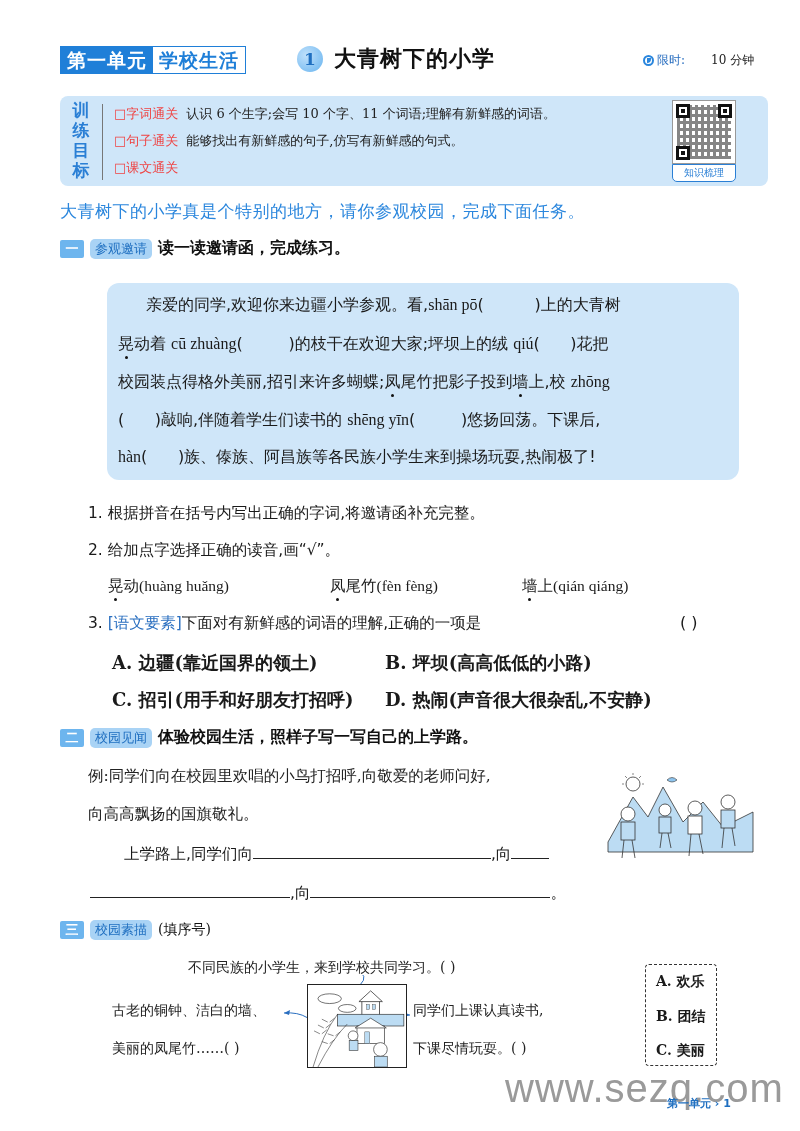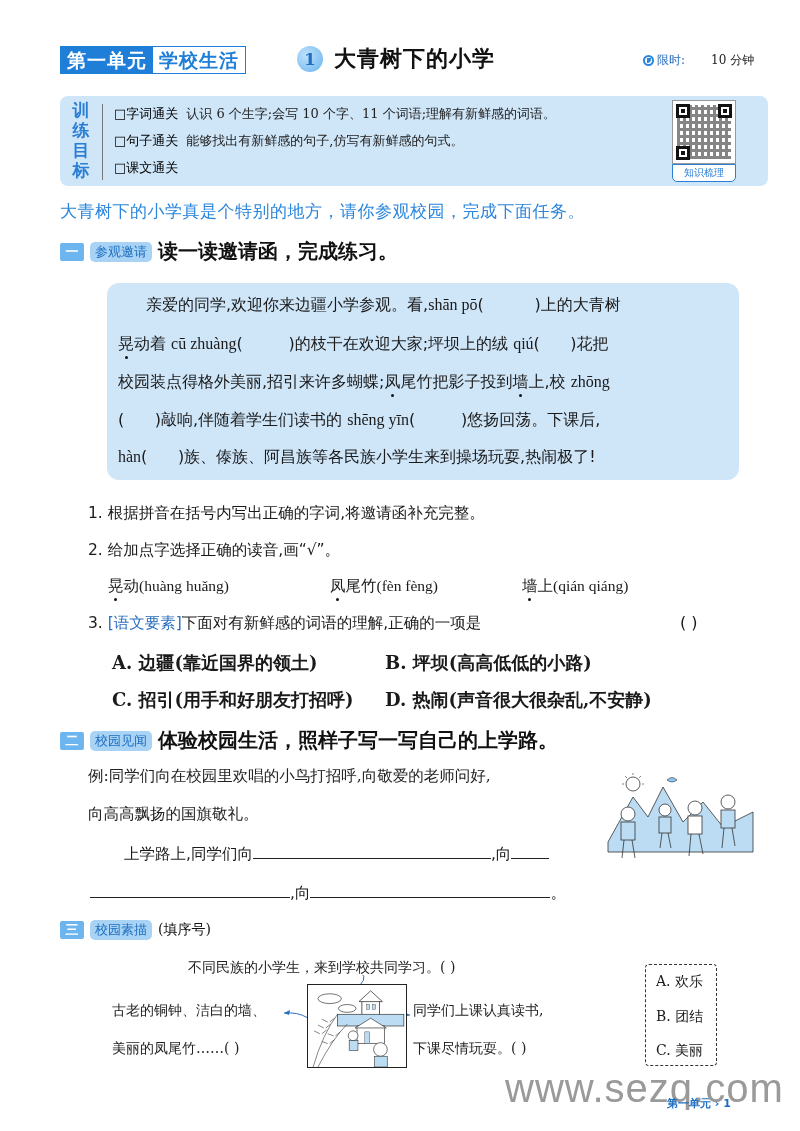--- a/index.html
+++ b/index.html
@@ -17,39 +17,39 @@
   .time-limit .clock { width: 11px; height: 11px; border-radius: 50%; border: 2px solid #2a86dd; position: relative; }
   .time-limit .clock::after { content: ""; position: absolute; left: 2px; top: 1px; width: 4px; height: 5px; background: #2a86dd; border-radius: 0 0 4px 0; }
   .time-limit .tl-label { color: #2a6fc0; font-family: "DejaVu Serif", serif; }
   .time-limit .tl-val { color: #222; font-family: "DejaVu Serif", serif; margin-left: 23px; }
 
   
   .goals { left: 60px; top: 96px; width: 708px; height: 90px; background: #cfe6f9; border-radius: 8px; }
   .goals-side { left: 70px; top: 100px; width: 22px; color: #2a7fd5; font-weight: bold; font-size: 17px; line-height: 20px; text-align: center; }
   .goals-divider { left: 102px; top: 104px; width: 1px; height: 76px; background: #777; }
   .goal-row { left: 114px; font-size: 13px; display: flex; gap: 8px; white-space: nowrap; }
-  .goal-row .gtag { color: #000000; }
+  .goal-row .gtag { color: #ef4444; }
   .goal-row .gtag::before { content: "□"; }
   .goal-row .gtxt { color: #222; font-family: "DejaVu Serif", serif; }
   .qr { left: 672px; top: 100px; width: 64px; height: 64px; background: #fff; border: 1px solid #999; }
   .qr-grid { position: absolute; inset: 4px; background:
       repeating-linear-gradient(90deg, #222 0 3px, transparent 3px 6px),
       repeating-linear-gradient(0deg, #222 0 3px, transparent 3px 7px);
       opacity: .55; }
   .qr-corner { position: absolute; width: 14px; height: 14px; border: 3px solid #111; background: #fff; }
   .qr-corner::after { content: ""; position: absolute; inset: 2px; background: #111; }
   .qr-label { left: 672px; top: 164px; width: 64px; height: 18px; background: #fff; border: 1px solid #2a7fd5; border-radius: 0 0 5px 5px; color: #2a7fd5; font-size: 10px; text-align: center; line-height: 16px; font-family: "DejaVu Serif", serif; }
 
   .intro { left: 60px; top: 200px; font-size: 17px; color: #2a86dd; white-space: nowrap; letter-spacing: .5px; }
 
   
   .sec { left: 60px; display: flex; align-items: center; gap: 6px; white-space: nowrap; }
   .sec .num { background: #6db5ee; color: #fff; font-size: 13px; width: 24px; height: 18px; line-height: 18px; text-align: center; border-radius: 2px; font-weight: bold; }
   .sec .tag { background: #a9d3f5; color: #1f6fc0; font-size: 13px; padding: 0 5px; height: 20px; line-height: 20px; border-radius: 5px; }
-  .sec .title { font-size: 20px; font-weight: bold; color: #111; }
+  .sec .title { font-size: 16px; font-weight: bold; color: #111; }
   .sec .note { font-size: 14px; color: #111; font-family: "DejaVu Serif", serif; }
 
   
   .letter { left: 107px; top: 283px; width: 632px; height: 197px; background: #cfe6f9; border-radius: 12px; }
   .lline { left: 118px; font-size: 16px; white-space: nowrap; color: #1a1a1a; }
   .dot { position: relative; }
   .dot::after { content: ""; position: absolute; left: 50%; bottom: -6px; width: 3px; height: 3px; margin-left: -1.5px; border-radius: 50%; background: #111; }
   .py { font-family: Liberation Serif, serif; }
 
   
@@ -60,21 +60,21 @@
 
   .ex { left: 88px; font-size: 15.5px; white-space: nowrap; font-family: "DejaVu Serif", serif; color: #222; }
   .fill { left: 124px; font-size: 15.5px; white-space: nowrap; text-align: center; }
   .blank { display: inline-block; border-bottom: 1px solid #222; height: 16px; vertical-align: baseline; }
 
   
   .illus-walk { left: 603px; top: 772px; width: 152px; height: 90px; }
   .illus-school { left: 307px; top: 984px; width: 100px; height: 84px; border: 1.5px solid #222; background: #fff; overflow: hidden; }
 
   .choices-box { left: 645px; top: 964px; width: 72px; height: 102px; border: 1.5px dashed #333; border-radius: 4px; }
-  .choice { left: 656px; font-size: 14px; font-family: "DejaVu Serif", serif; white-space: nowrap; }
+  .choice { left: 656px; font-size: 14px; font-family: "DejaVu Serif", serif; white-space: nowrap; font-weight: bold; }
 
   .s3 { font-size: 14px; font-family: "DejaVu Serif", serif; white-space: nowrap; color: #222; }
 
   .watermark { left: 505px; top: 1066px; font-size: 40px; color: #9a9a9a; font-family: "Liberation Sans", sans-serif; letter-spacing: 1px; }
   .footer { left: 667px; top: 1096px; font-size: 11px; color: #1f6fc0; font-weight: bold; white-space: nowrap; }
 </style>
 </head>
 <body>
 
 <div class="abs unit-badge">

